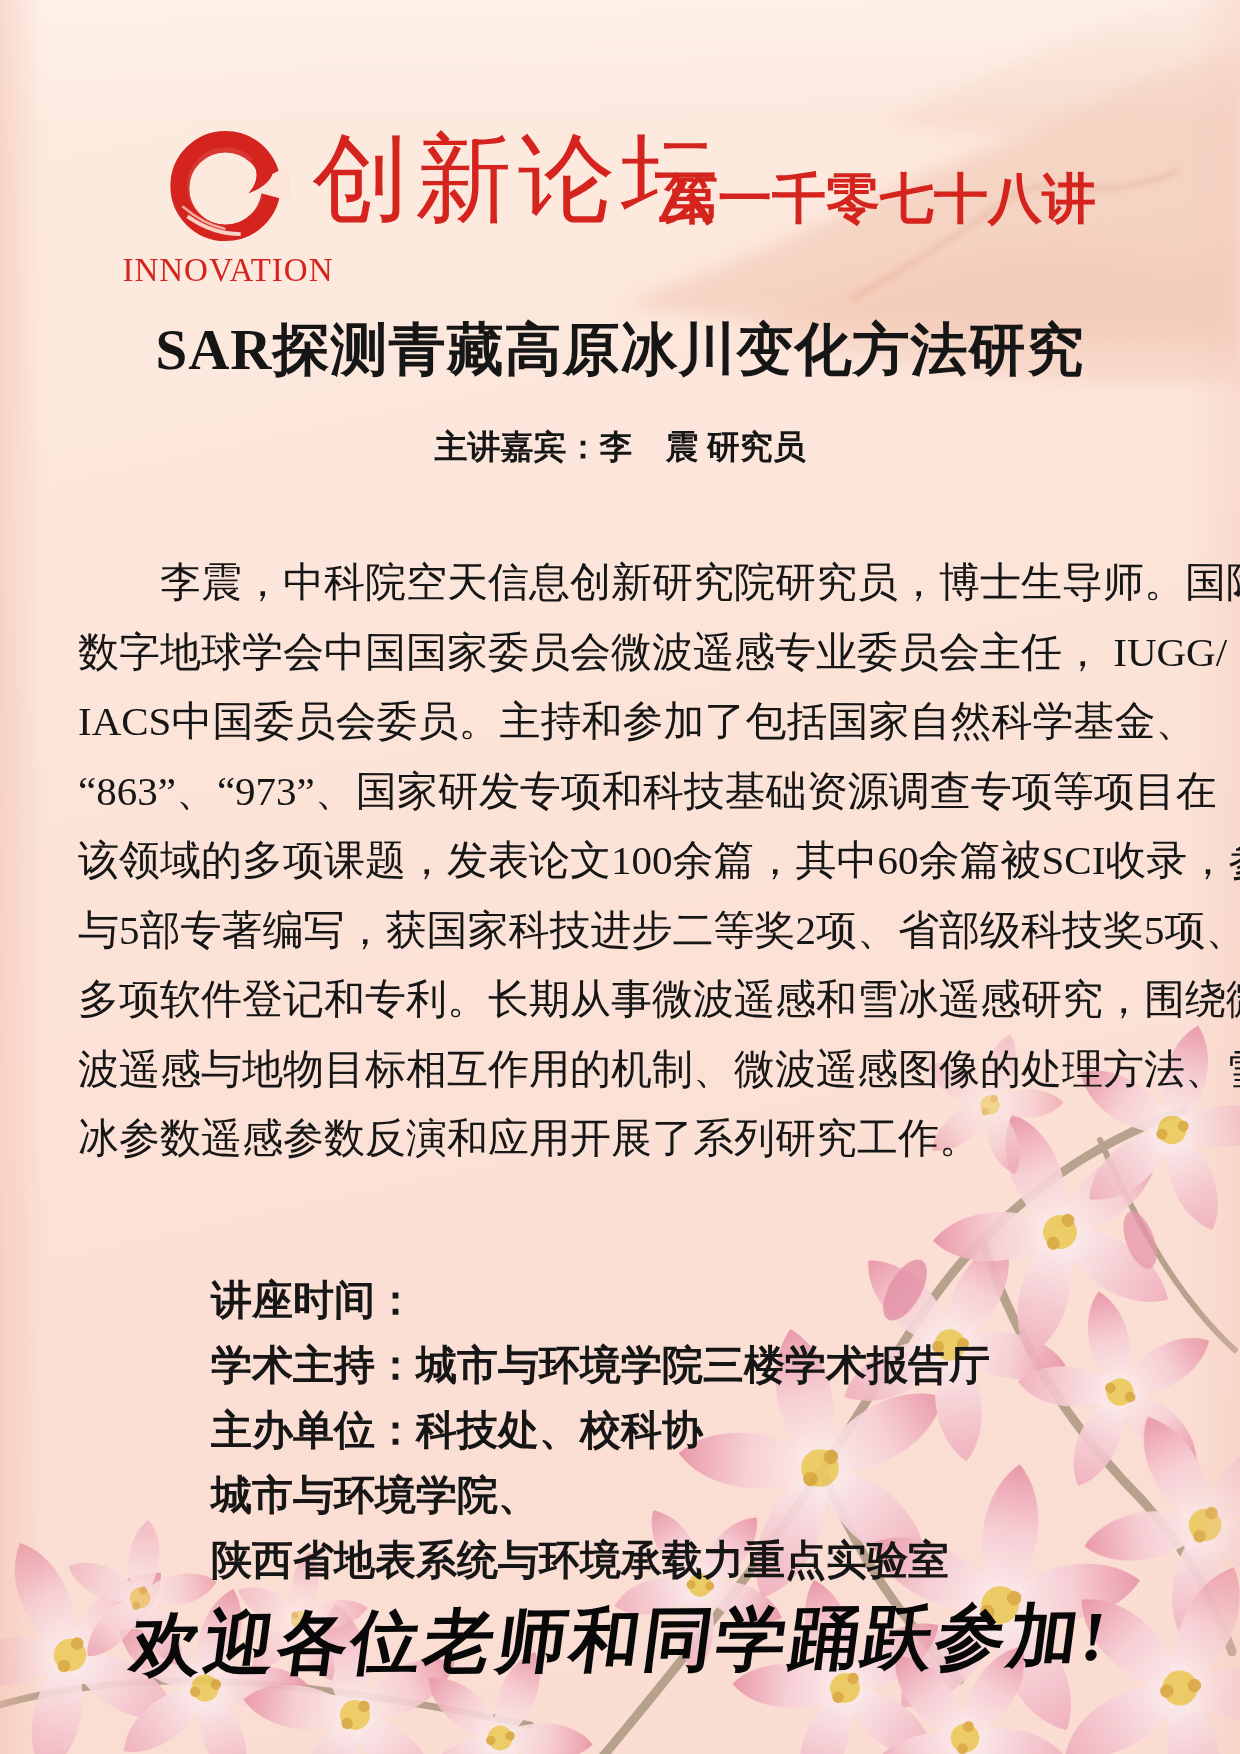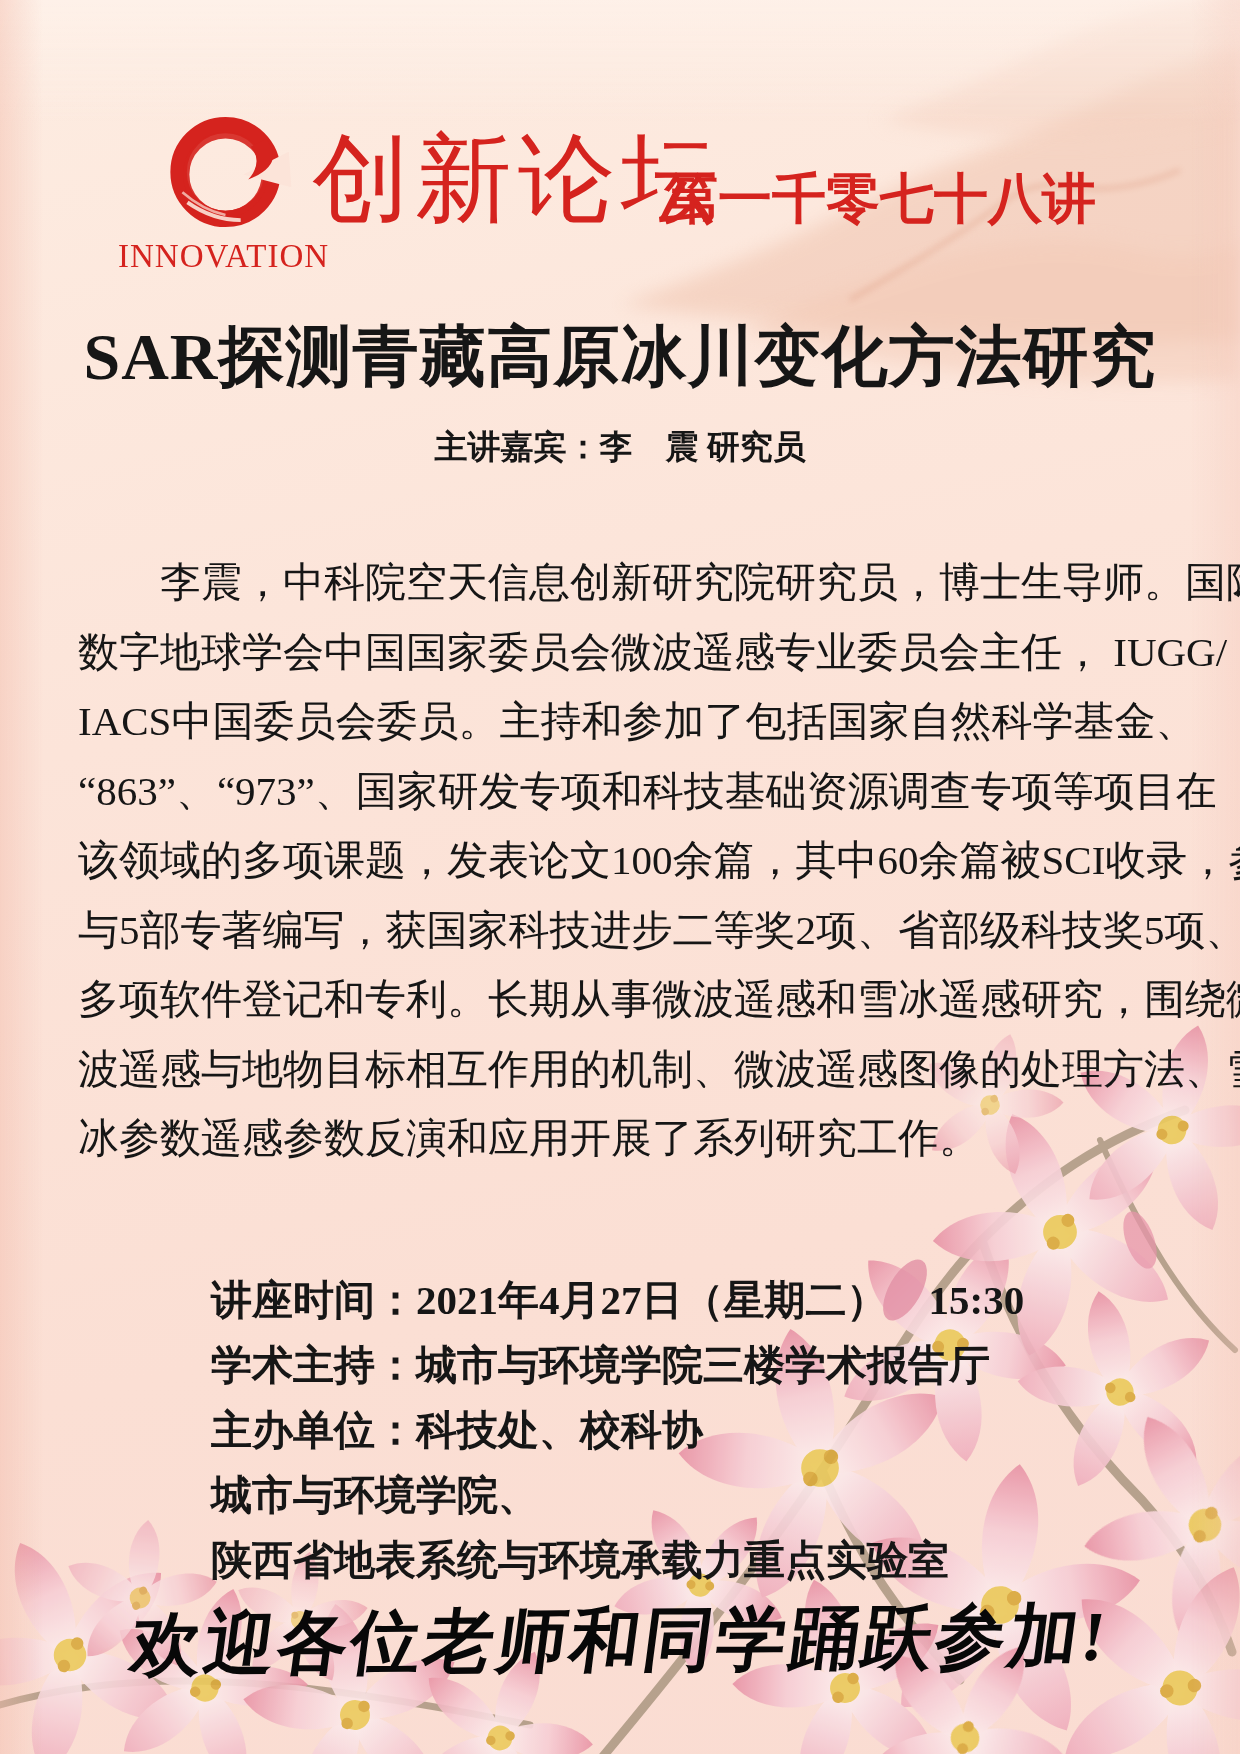--- a/index.html
+++ b/index.html
@@ -18,41 +18,41 @@
   .bg-layer{position:absolute;inset:0;z-index:0;pointer-events:none;}
   .vignette{
     position:absolute;inset:0;z-index:0;pointer-events:none;
     background:
       linear-gradient(to right,rgba(242,188,172,.45) 0%,rgba(242,188,172,0) 3.5%,rgba(242,188,172,0) 96%,rgba(244,199,186,.35) 100%),
       linear-gradient(to bottom,rgba(255,245,239,.55) 0%,rgba(255,245,239,0) 7%);
   }
   .content{position:absolute;inset:0;z-index:1;}
 
   
-  .logo-block{position:absolute;left:118px;top:108px;width:220px;text-align:left;}
+  .logo-block{position:absolute;left:118px;top:122px;width:220px;text-align:center;}
   .logo-mark{display:block;margin:0 auto;}
   .logo-word{
     margin-top:2px;font-size:33px;letter-spacing:1px;
     color:var(--accent,#d5231e);font-weight:500;
   }
   .forum-title{
     position:absolute;left:312px;top:126px;
     font-size:97px;line-height:1.12;font-weight:400;
     color:var(--accent,#d5231e);letter-spacing:6px;
   }
   .lecture-number{
     position:absolute;left:664px;top:168px;
     font-size:54px;line-height:1.15;font-weight:700;
     color:var(--accent,#d5231e);letter-spacing:0px;
   }
 
   
   .main-title{
     position:absolute;top:312px;left:0;width:100%;
-    text-align:center;font-size:66px;font-weight:700;letter-spacing:1px;
+    text-align:center;font-size:57px;font-weight:700;letter-spacing:1px;
   }
 
   
   .speakers{position:absolute;top:418px;left:0;width:100%;text-align:center;}
   .speakers-inner{display:inline-block;text-align:left;}
   .speaker-line{font-size:33px;line-height:59px;font-weight:600;}
 
   
   .bio{position:absolute;left:78px;top:548px;width:1084px;}
   .bio-line{
@@ -195,21 +195,20 @@
       <div class="bio-line">该领域的多项课题，发表论文100余篇，其中60余篇被SCI收录，参</div>
       <div class="bio-line">与5部专著编写，获国家科技进步二等奖2项、省部级科技奖5项、</div>
       <div class="bio-line">多项软件登记和专利。长期从事微波遥感和雪冰遥感研究，围绕微</div>
       <div class="bio-line">波遥感与地物目标相互作用的机制、微波遥感图像的处理方法、雪</div>
       <div class="bio-line last">冰参数遥感参数反演和应用开展了系列研究工作。</div>
     </div>
 
     <div class="details">
       <div class="detail-row">
         <span class="detail-label">讲座时间：</span>
-        <span class="detail-value">2021年4月27日（星期二）　15:30</span>
       </div>
       <div class="detail-row">
         <span class="detail-label">学术主持：</span>
         <span class="detail-value">城市与环境学院三楼学术报告厅</span>
       </div>
       <div class="detail-row">
         <span class="detail-label">主办单位：</span>
         <span class="detail-value">科技处、校科协</span>
       </div>
       <div class="detail-row">

